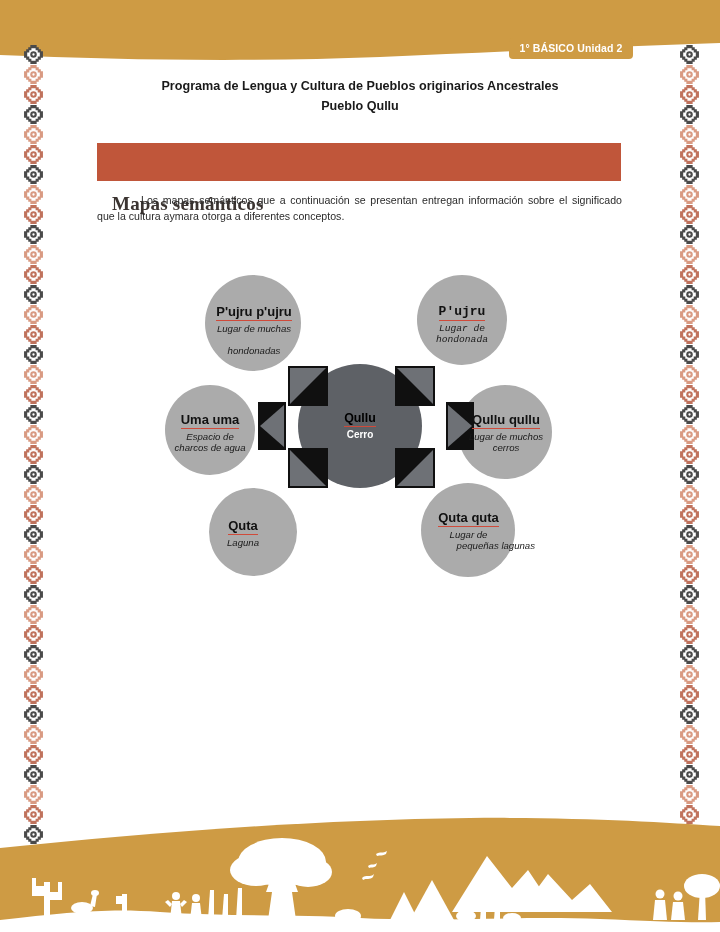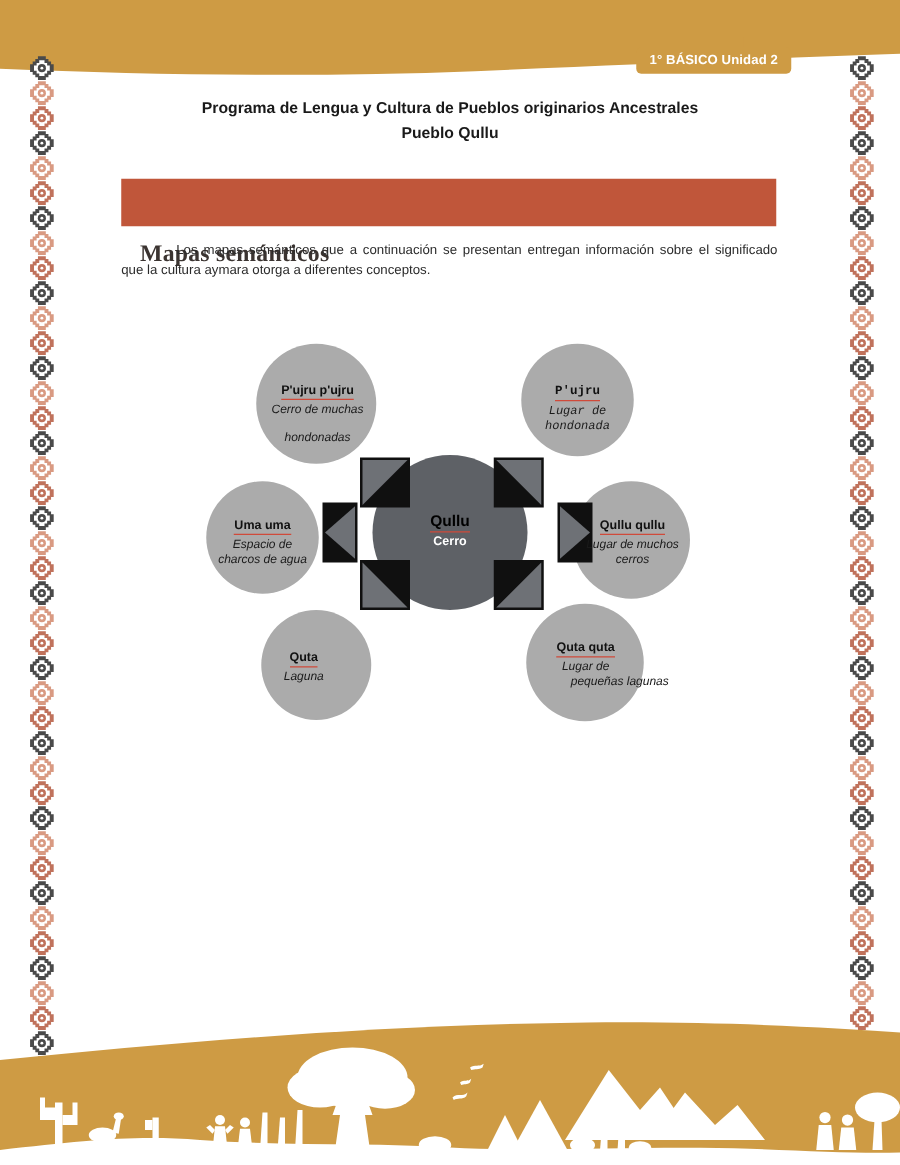--- a/index.html
+++ b/index.html
@@ -117,21 +117,21 @@
     z-index: 5;
   }
   .diagram svg { display: block; }
 
   .node-label {
     position: absolute;
     text-align: center;
     pointer-events: none;
   }
   .node-term {
-    font-size: 10px;
+    font-size: 13px;
     font-weight: bold;
     color: #111111;
     border-bottom: 1.4px solid #D04A3A;
     display: inline-block;
     padding-bottom: 0px;
     line-height: 1.22;
     white-space: nowrap;
   }
   .node-gloss {
     font-size: 9.6px;
@@ -738,21 +738,21 @@
       <g transform="translate(108,144)">
           <use href="#arrowL"></use>
         </g>
       <g transform="translate(296,144)">
           <use href="#arrowR"></use>
         </g>
     </svg>
 
     <div class="node-label" style="left:38px; top:44px; width:132px;">
       <span class="node-term">P'ujru p'ujru</span>
-      <div class="node-gloss">Cerro de muchas</div>
+      <div class="node-gloss">Lugar de muchas</div>
       <div class="node-gloss" style="margin-top:11px;">hondonadas</div>
     </div>
 
     <div class="node-label" style="left:252px; top:44px; width:120px;font-family:Liberation Mono, monospace;">
       <span class="node-term">P'ujru</span>
       <div class="node-gloss">Lugar de</div>
       <div class="node-gloss" style="margin-top:0;">hondonada</div>
     </div>
 
     <div class="node-label" style="left:-4px; top:152px; width:128px;">

